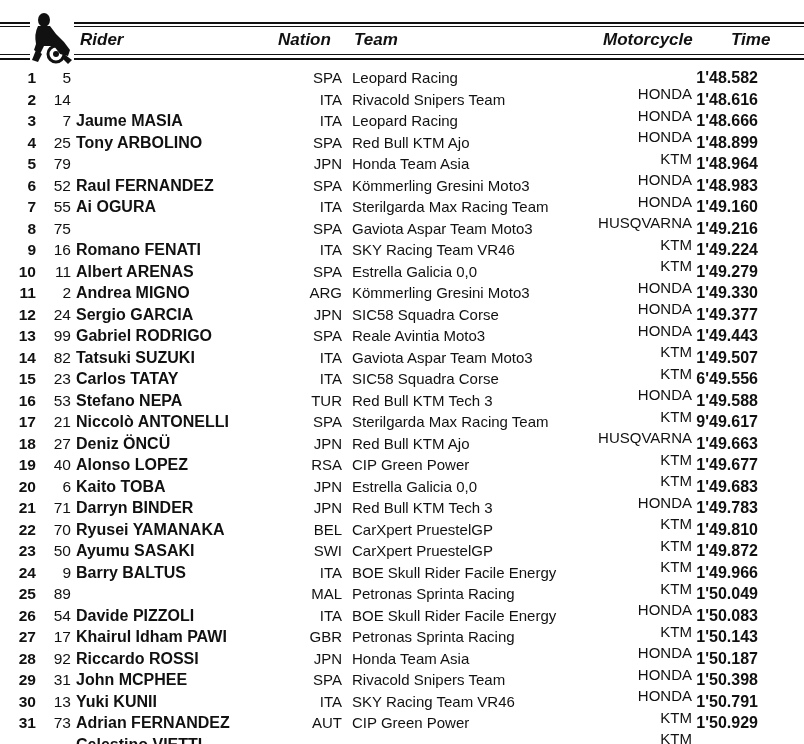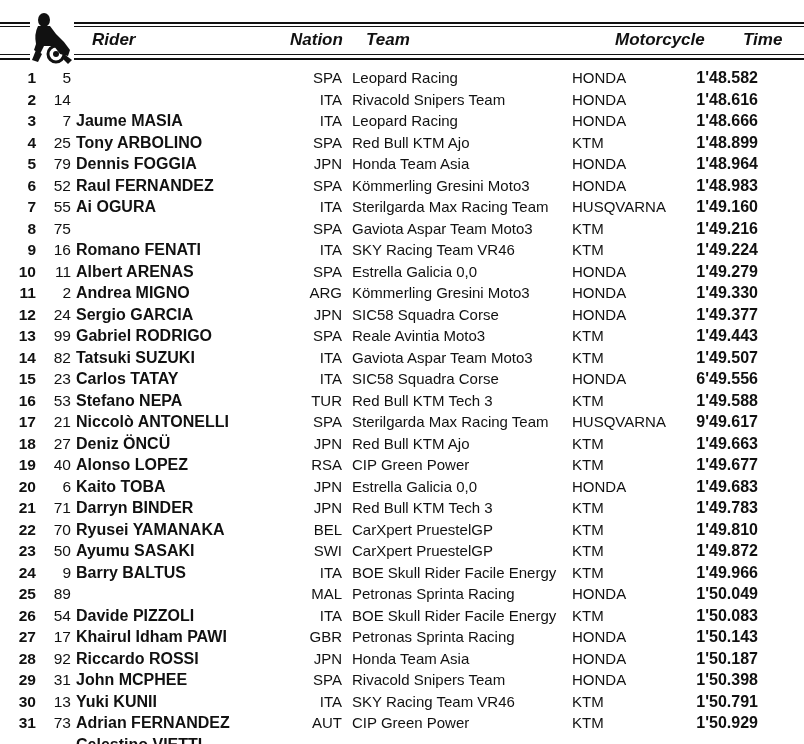--- a/index.html
+++ b/index.html
@@ -37,21 +37,20 @@
       background: #fff;
     }
     .hdr {
       position: absolute;
       top: 20px;
       font-size: 17px;
       font-weight: bold;
       font-style: italic;
       color: #111;
       white-space: nowrap;
-      margin-left: 12px;
     }
     .rows {
       position: absolute;
       left: 0;
       top: 67px;
       width: 804px;
     }
     .row {
       position: relative;
       height: 21.5px;
@@ -87,22 +86,23 @@
       text-align: right;
       font-size: 15px !important;
     }
     .team {
       left: 352px;
       font-size: 15px !important;
     }
     .moto {
       width: 120px;
       left: 572px;
-      text-align: left;
+      text-align: right;
       font-size: 15px !important;
+      margin-top: 16px;
     }
     .time {
       width: 90px;
       left: 668px;
       text-align: right;
       font-weight: bold;
       font-size: 16px !important;
     }
   </style>
 </head>
@@ -151,21 +151,20 @@
       <span class="num">14</span>
       <span class="name">Tony ARBOLINO</span>
       <span class="nation">ITA</span>
       <span class="team">Rivacold Snipers Team</span>
       <span class="moto">HONDA</span>
       <span class="time">1'48.616</span>
     </div>
     <div class="row">
       <span class="pos">3</span>
       <span class="num">7</span>
-      <span class="name">Dennis FOGGIA</span>
       <span class="nation">ITA</span>
       <span class="team">Leopard Racing</span>
       <span class="moto">HONDA</span>
       <span class="time">1'48.666</span>
     </div>
     <div class="row">
       <span class="pos">4</span>
       <span class="num">25</span>
       <span class="name">Raul FERNANDEZ</span>
       <span class="nation">SPA</span>

